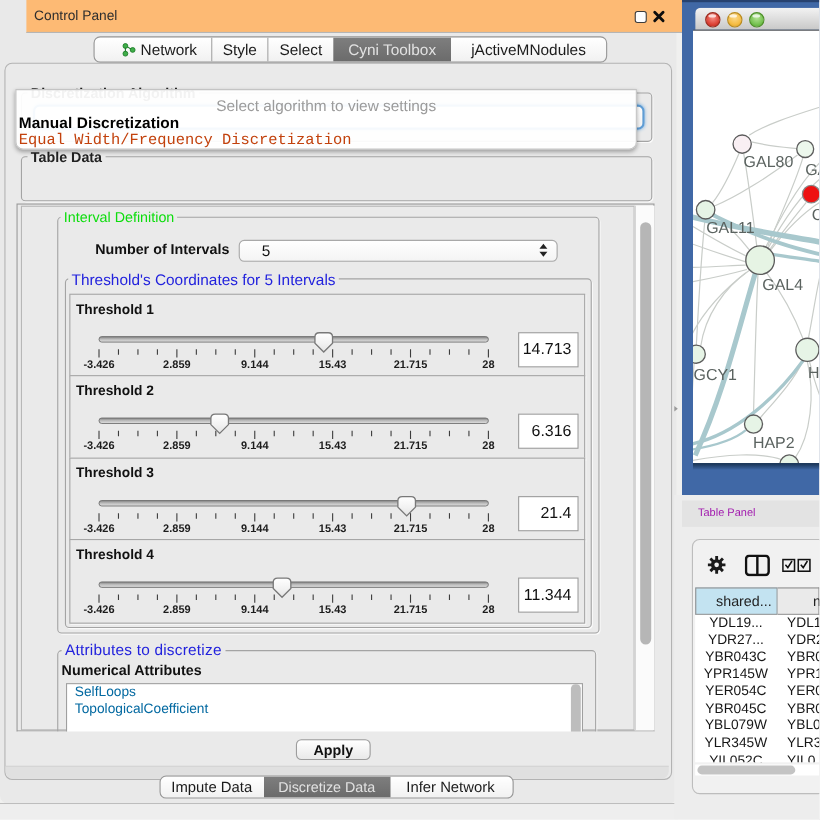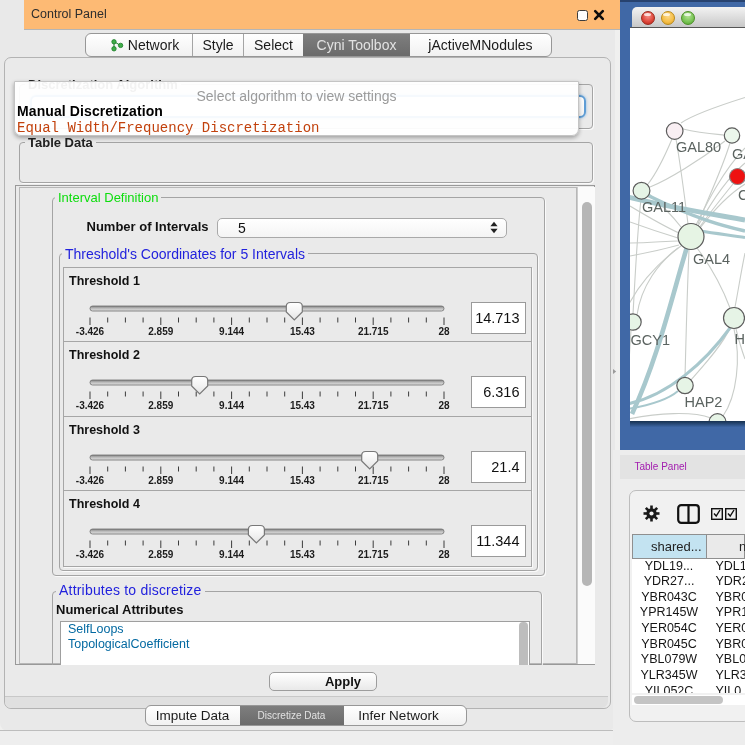--- a/index.html
+++ b/index.html
@@ -342,25 +342,25 @@
     <div>SelfLoops</div>
     <div>TopologicalCoefficient</div>
   </div>
   <div class="abs" style="left:518.5px;top:622px;width:9px;height:48px;background:#bdbdbd;border-radius:4px;"></div>
 
   <div class="abs" style="left:16px;top:665px;width:579px;height:43px;background:#eaeaea;"></div>
 
   <div class="abs" style="left:5px;top:696px;width:603px;height:11px;background:#e0e0e0;border-top:1px solid #c8c8c8;border-radius:0 0 7px 7px;"></div>
   <div class="abs" style="left:0;top:730px;width:615px;height:1px;background:#bdbdbd;"></div>
   <div class="abs" style="left:0;top:731px;width:616px;height:14px;background:#eeeeee;"></div>
-  <div class="btn" style="left:269px;top:671.5px;width:66px;height:17px;line-height:17px;padding-left:40px;">Apply</div>
+  <div class="btn" style="left:269px;top:671.5px;width:66px;height:17px;line-height:17px;">Apply</div>
 
   <div class="seg" style="left:144.5px;top:704.5px;width:320.5px;height:19px;border-radius:6px;">
     <div class="s" style="width:94px;font-size:13.5px;">Impute Data</div>
-    <div class="s dark" style="width:104px;font-size:10px;">Discretize Data</div>
+    <div class="s dark" style="width:115px;font-size:13px;">Discretize Data</div>
     <div class="s" style="width:110px;font-size:13.5px;">Infer Network</div>
   </div>
 
   <div id="popup" class="abs">
     <div class="hint">Select algorithm to view settings</div>
     <div class="i1">Manual Discretization</div>
     <div class="i2">Equal Width/Frequency Discretization</div>
   </div>
 
   <div id="netframe" class="abs"></div>

